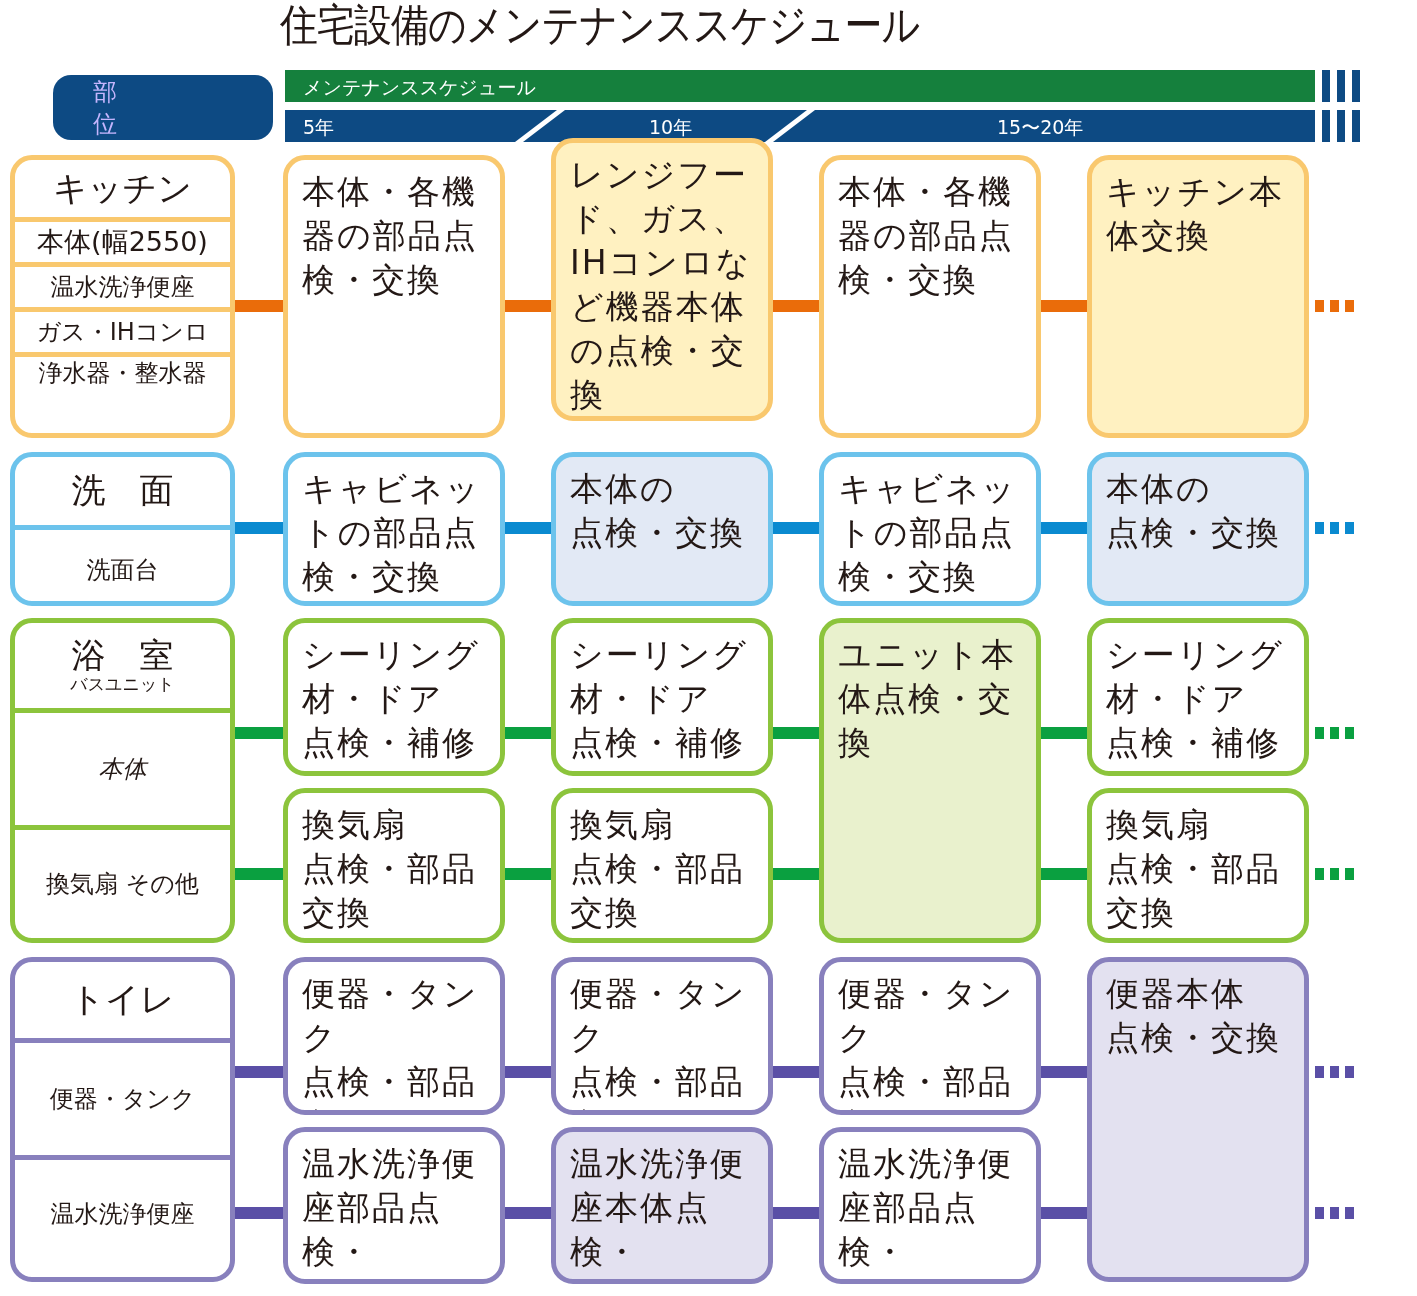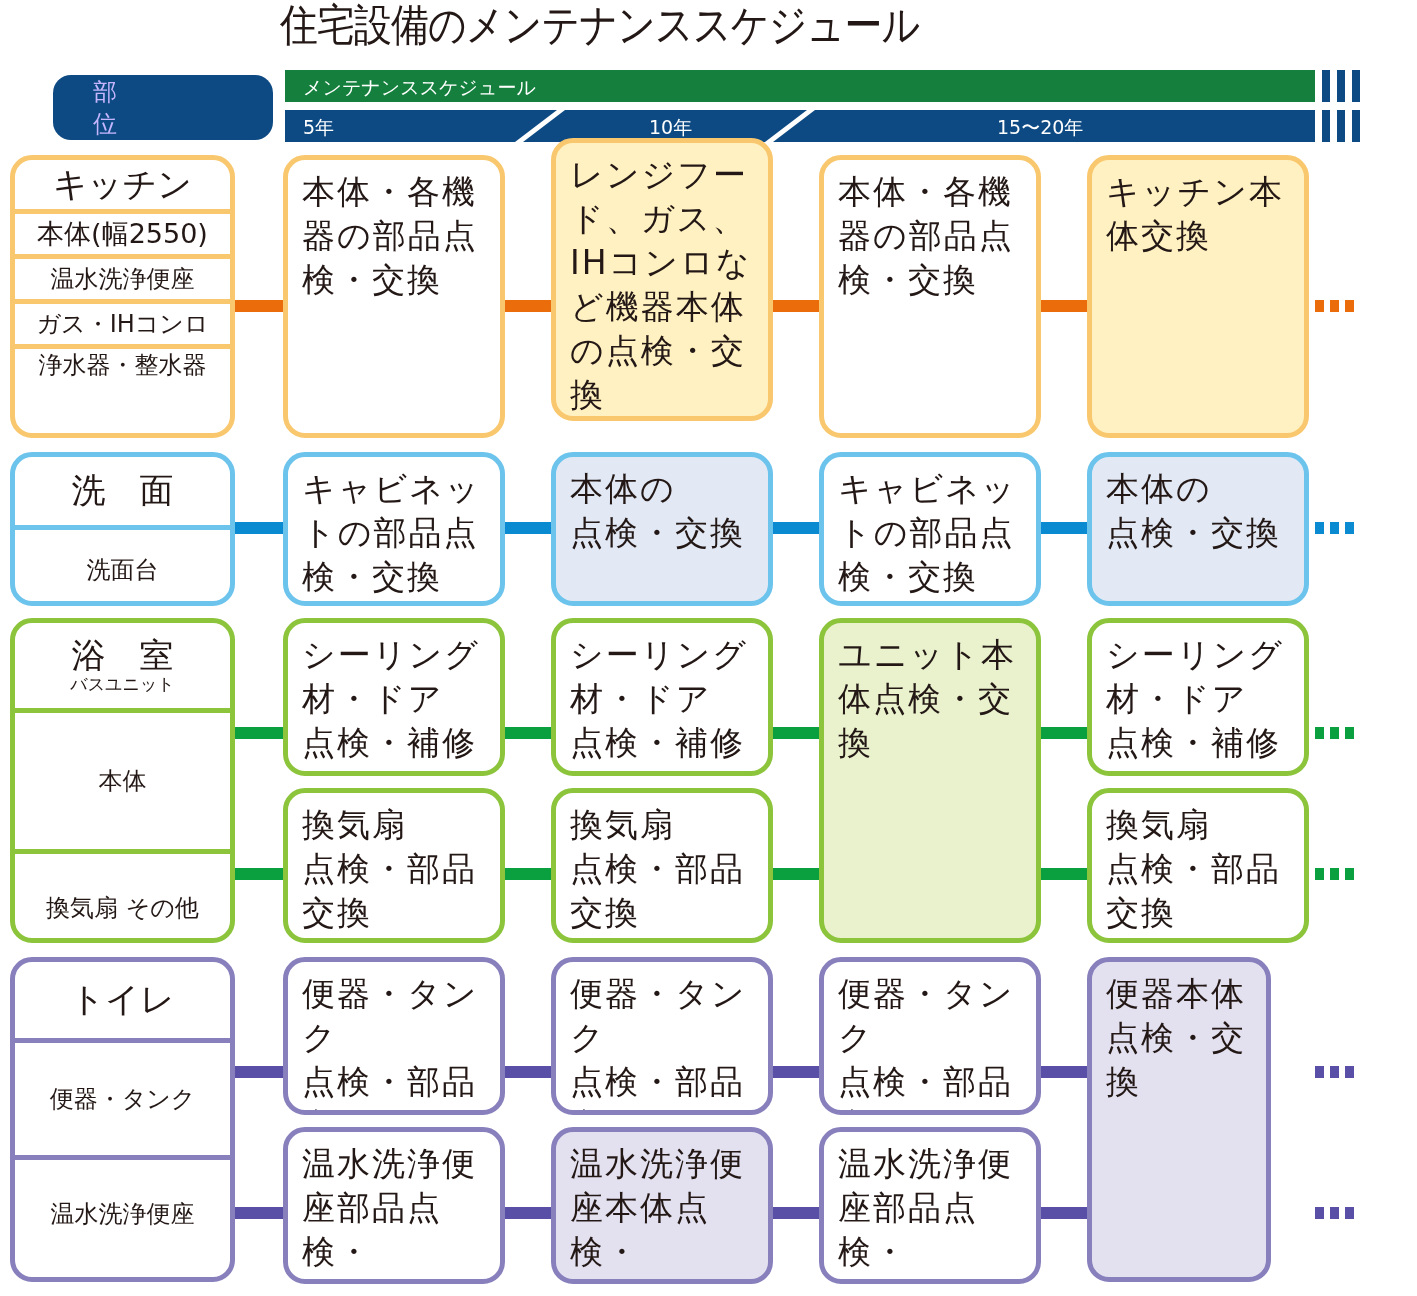--- a/index.html
+++ b/index.html
@@ -48,21 +48,21 @@
   <span class="yearlabel" style="left:328px;margin-left:36px;">10年</span>
   <span class="yearlabel" style="left:712px;">15〜20年</span>
 </div>
 <div class="abs endbars" style="left:1322px; top:110px; height:32px;">
     <span></span>
     <span></span>
     <span></span>
   </div>
 
 <div class="abs cat" style="left:10px; top:155px; width:225px; height:283px; border-color:#f9c86e;">
-  <div class="head" style="height:49px;">キッチン</div>
+  <div class="head" style="height:57px;">キッチン</div>
   <div class="sub" style="height:45px; border-top-color:#f9c86e; font-size:27px;">本体(幅2550)</div>
   <div class="sub" style="height:45px; border-top-color:#f9c86e;">温水洗浄便座</div>
   <div class="sub" style="height:45px; border-top-color:#f9c86e;">ガス・IHコンロ</div>
   <div class="sub" style="height:36px; border-top-color:#f9c86e;">浄水器・整水器</div>
 </div>
 <div class="abs conn" style="left:235px; top:300px; width:48px; background:#ea6c0a;"></div>
 <div class="abs box" style="left:283px; top:155px; width:222px; height:283px; border-color:#f9c86e;">本体・各機器の部品点検・交換</div>
 <div class="abs conn" style="left:505px; top:300px; width:46px; background:#ea6c0a;"></div>
 <div class="abs box" style="left:551px; top:138px; width:222px; height:283px; border-color:#f9c86e; background:#fff1c1;">レンジフード、ガス、IHコンロなど機器本体の点検・交換</div>
 <div class="abs conn" style="left:773px; top:300px; width:46px; background:#ea6c0a;"></div>
@@ -93,21 +93,21 @@
     <span style="background:#0a8ad0"></span>
     <span style="background:#0a8ad0"></span>
     <span style="background:#0a8ad0"></span>
   </div>
 
 <div class="abs cat" style="left:10px; top:618px; width:225px; height:325px; border-color:#8cc43c;">
   <div class="head" style="height:85px; line-height:1.1;">
     <span>浴　室</span>
     <span style="font-size:17px;">バスユニット</span>
   </div>
-  <div class="sub" style="height:141px; border-top-color:#8cc43c;">本体</div>
+  <div class="sub" style="height:117px; border-top-color:#8cc43c;font-style:italic;">本体</div>
   <div class="sub" style="height:113px; border-top-color:#8cc43c;">換気扇 その他</div>
 </div>
 
 <div class="abs conn" style="left:235px; top:727px; width:48px; background:#0aa040;"></div>
 <div class="abs box" style="left:283px; top:618px; width:222px; height:158px; border-color:#8cc43c; white-space:pre-line;">シーリング
 材・ドア
 点検・補修</div>
 <div class="abs conn" style="left:505px; top:727px; width:46px; background:#0aa040;"></div>
 <div class="abs box" style="left:551px; top:618px; width:222px; height:158px; border-color:#8cc43c; white-space:pre-line;">シーリング
 材・ドア
@@ -155,21 +155,21 @@
 交換</div>
 <div class="abs conn" style="left:505px; top:1066px; width:46px; background:#5a4fa6;"></div>
 <div class="abs box" style="left:551px; top:957px; width:222px; height:158px; border-color:#8880bd; white-space:pre-line;">便器・タンク
 点検・部品
 交換</div>
 <div class="abs conn" style="left:773px; top:1066px; width:46px; background:#5a4fa6;"></div>
 <div class="abs box" style="left:819px; top:957px; width:222px; height:158px; border-color:#8880bd; white-space:pre-line;">便器・タンク
 点検・部品
 交換</div>
 <div class="abs conn" style="left:1041px; top:1066px; width:46px; background:#5a4fa6;"></div>
-<div class="abs box" style="left:1087px; top:957px; width:184px; height:325px; border-color:#8880bd; background:#e3e1f0; white-space:pre-line;">便器本体
+<div class="abs box" style="left:1087px; top:957px; width:222px; height:325px; border-color:#8880bd; background:#e3e1f0; white-space:pre-line;">便器本体
 点検・交換</div>
 <div class="abs dots" style="left:1315px; top:1066px;">
     <span style="background:#5a4fa6"></span>
     <span style="background:#5a4fa6"></span>
     <span style="background:#5a4fa6"></span>
   </div>
 
 <div class="abs conn" style="left:235px; top:1207px; width:48px; background:#5a4fa6;"></div>
 <div class="abs box" style="left:283px; top:1127px; width:222px; height:157px; border-color:#8880bd; white-space:pre-line;">温水洗浄便
 座部品点検・

